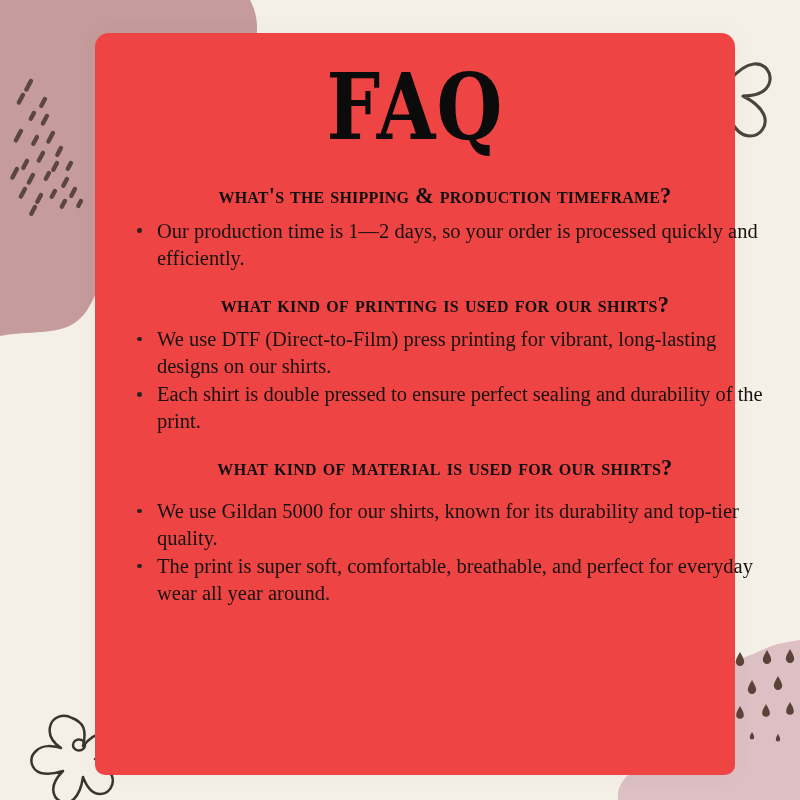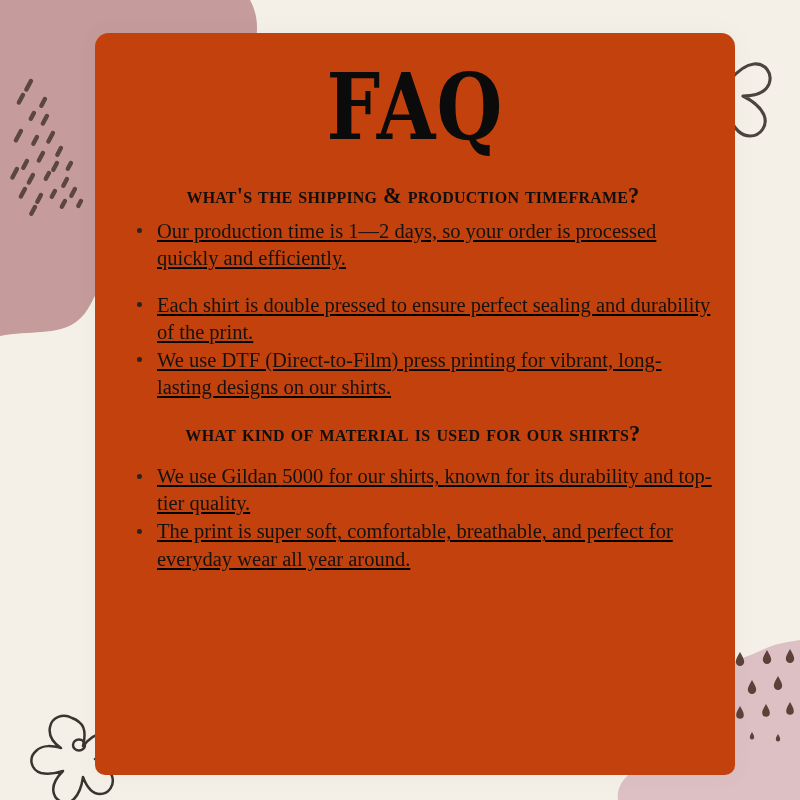--- a/index.html
+++ b/index.html
@@ -27,21 +27,21 @@
     width: 800px;
     height: 800px;
     pointer-events: none;
   }
   .card {
     position: absolute;
     left: 95px;
     top: 33px;
     width: 640px;
     height: 742px;
-    background: #c2410c;
+    background: #ef4444;
     border-radius: 14px 14px 10px 10px;
     box-shadow: 0 0 22px rgba(120, 95, 90, 0.055);
   }
   .card-inner {
     position: absolute;
     left: 0;
     top: 0;
     width: 640px;
     height: 742px;
     padding: 0;
@@ -58,21 +58,21 @@
     line-height: 1;
     letter-spacing: 1px;
     color: #0b0b0b;
     transform: scaleY(1.18) scaleX(0.97);
     transform-origin: center top;
   }
   .sections {
     position: absolute;
     left: 0;
     top: 150px;
-    width: 640px;
+    width: 704px;
   }
   .section {
     padding: 0 14px 0 10px;
   }
   .section + .section {
     margin-top: 20px;
   }
   .q {
     font-family: "Liberation Serif", "DejaVu Serif", serif;
     font-weight: 700;
@@ -85,21 +85,20 @@
     text-align: center;
     margin: 0 0 8px 0;
   }
   .q::first-letter {
     font-size: 1em;
   }
   ul.answers {
     list-style: none;
     margin: 0;
     padding: 0 6px 0 28px;
-    text-decoration: underline;
   }
   ul.answers li {
     position: relative;
     font-family: "Liberation Serif", "DejaVu Serif", serif;
     font-size: 20.5px;
     line-height: 1.32;
     color: #16120f;
     margin: 0 0 1px 0;
     padding-left: 22px;
     text-align: left;
@@ -256,28 +255,29 @@
           <div class="q">What's the Shipping &amp; Production Timeframe?</div>
           <ul class="answers">
             <li>
               <span class="dot"></span>
               <span>Our production time is 1—2 days, so your order is processed quickly and efficiently.</span>
             </li>
           </ul>
         </div>
 
         <div class="section sec-2">
+          <div class="q">What kind of printing is used for our shirts?</div>
           <ul class="answers">
             <li>
               <span class="dot"></span>
+              <span>We use DTF (Direct-to-Film) press printing for vibrant, long-lasting designs on our shirts.</span>
+            </li>
+            <li>
+              <span class="dot"></span>
               <span>Each shirt is double pressed to ensure perfect sealing and durability of the print.</span>
-            </li>
-            <li>
-              <span class="dot"></span>
-              <span>We use DTF (Direct-to-Film) press printing for vibrant, long-lasting designs on our shirts.</span>
             </li>
           </ul>
         </div>
 
         <div class="section sec-3">
           <div class="q">What kind of material is used for our shirts?</div>
           <ul class="answers">
             <li>
               <span class="dot"></span>
               <span>We use Gildan 5000 for our shirts, known for its durability and top-tier quality.</span>

